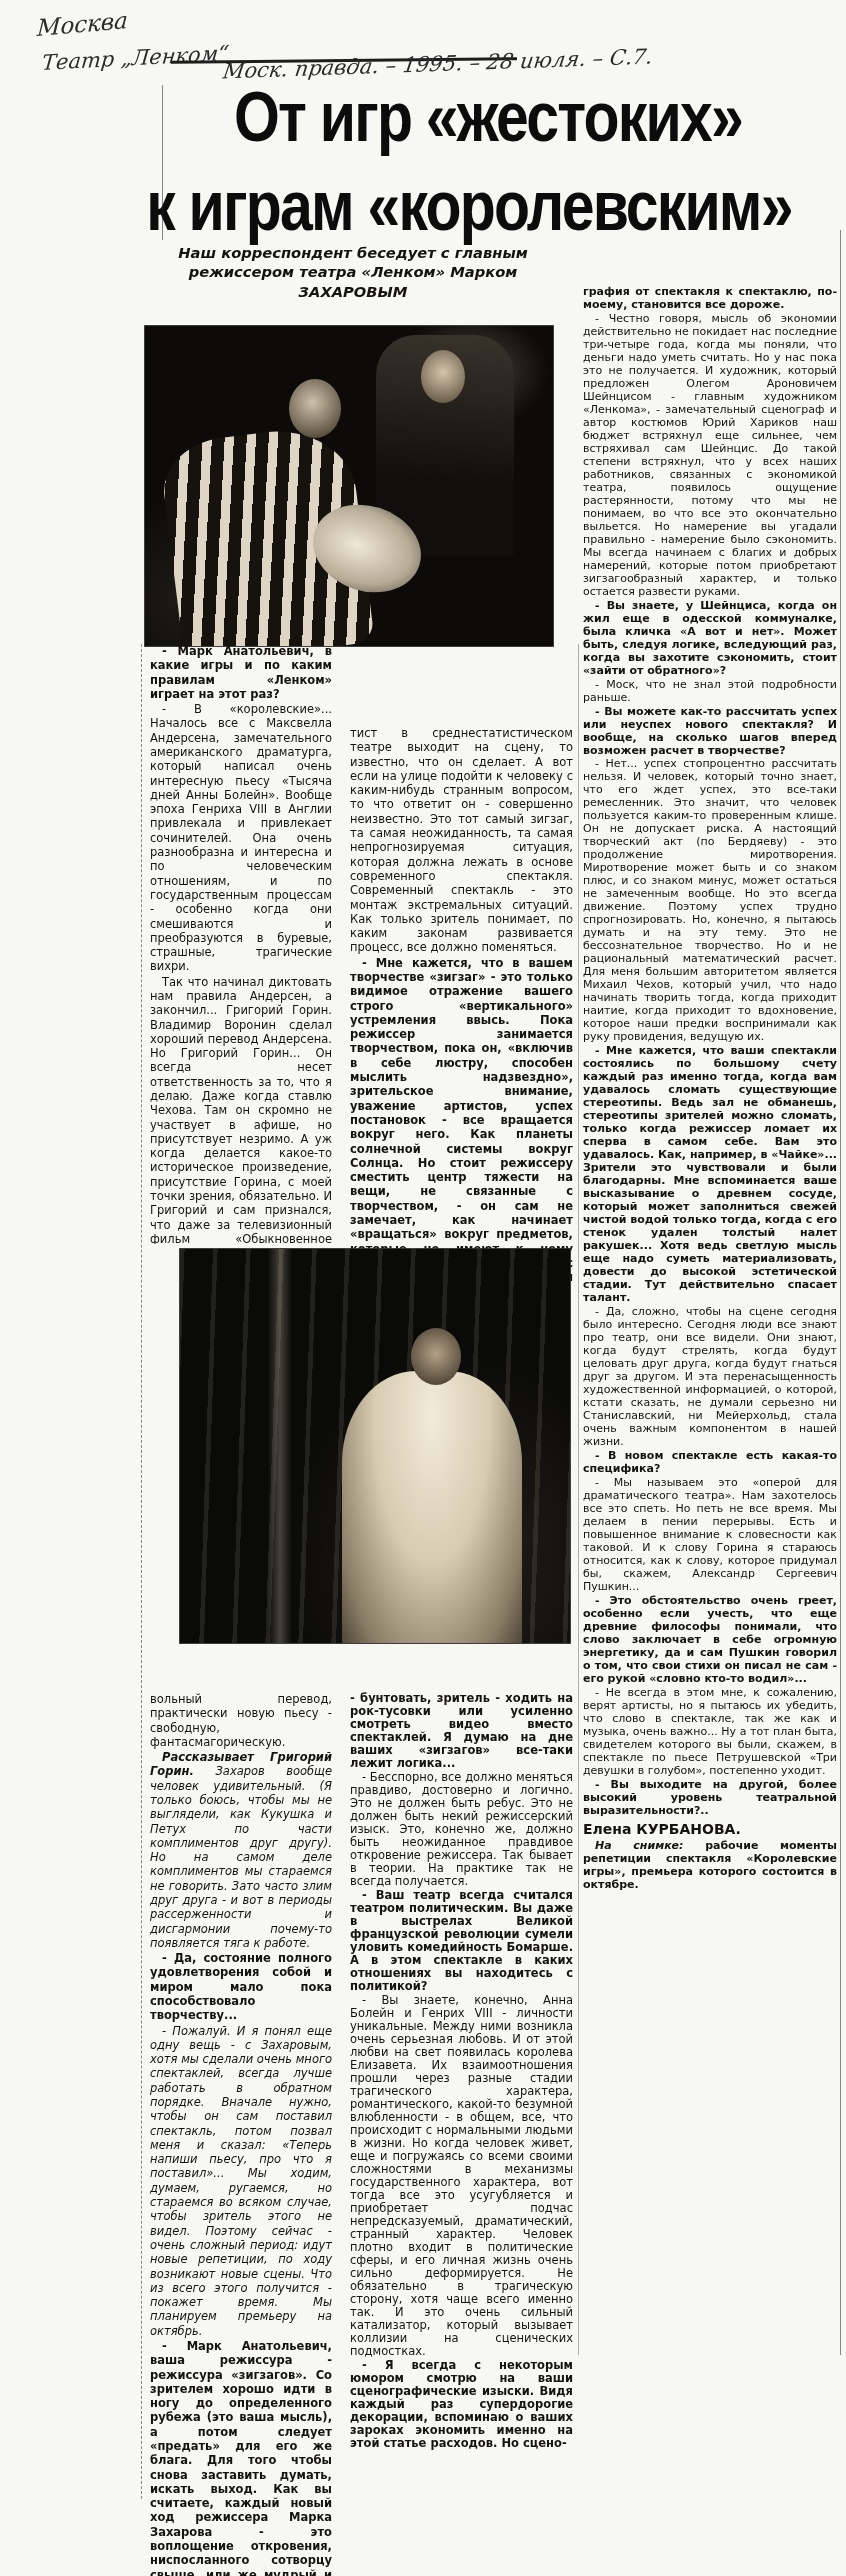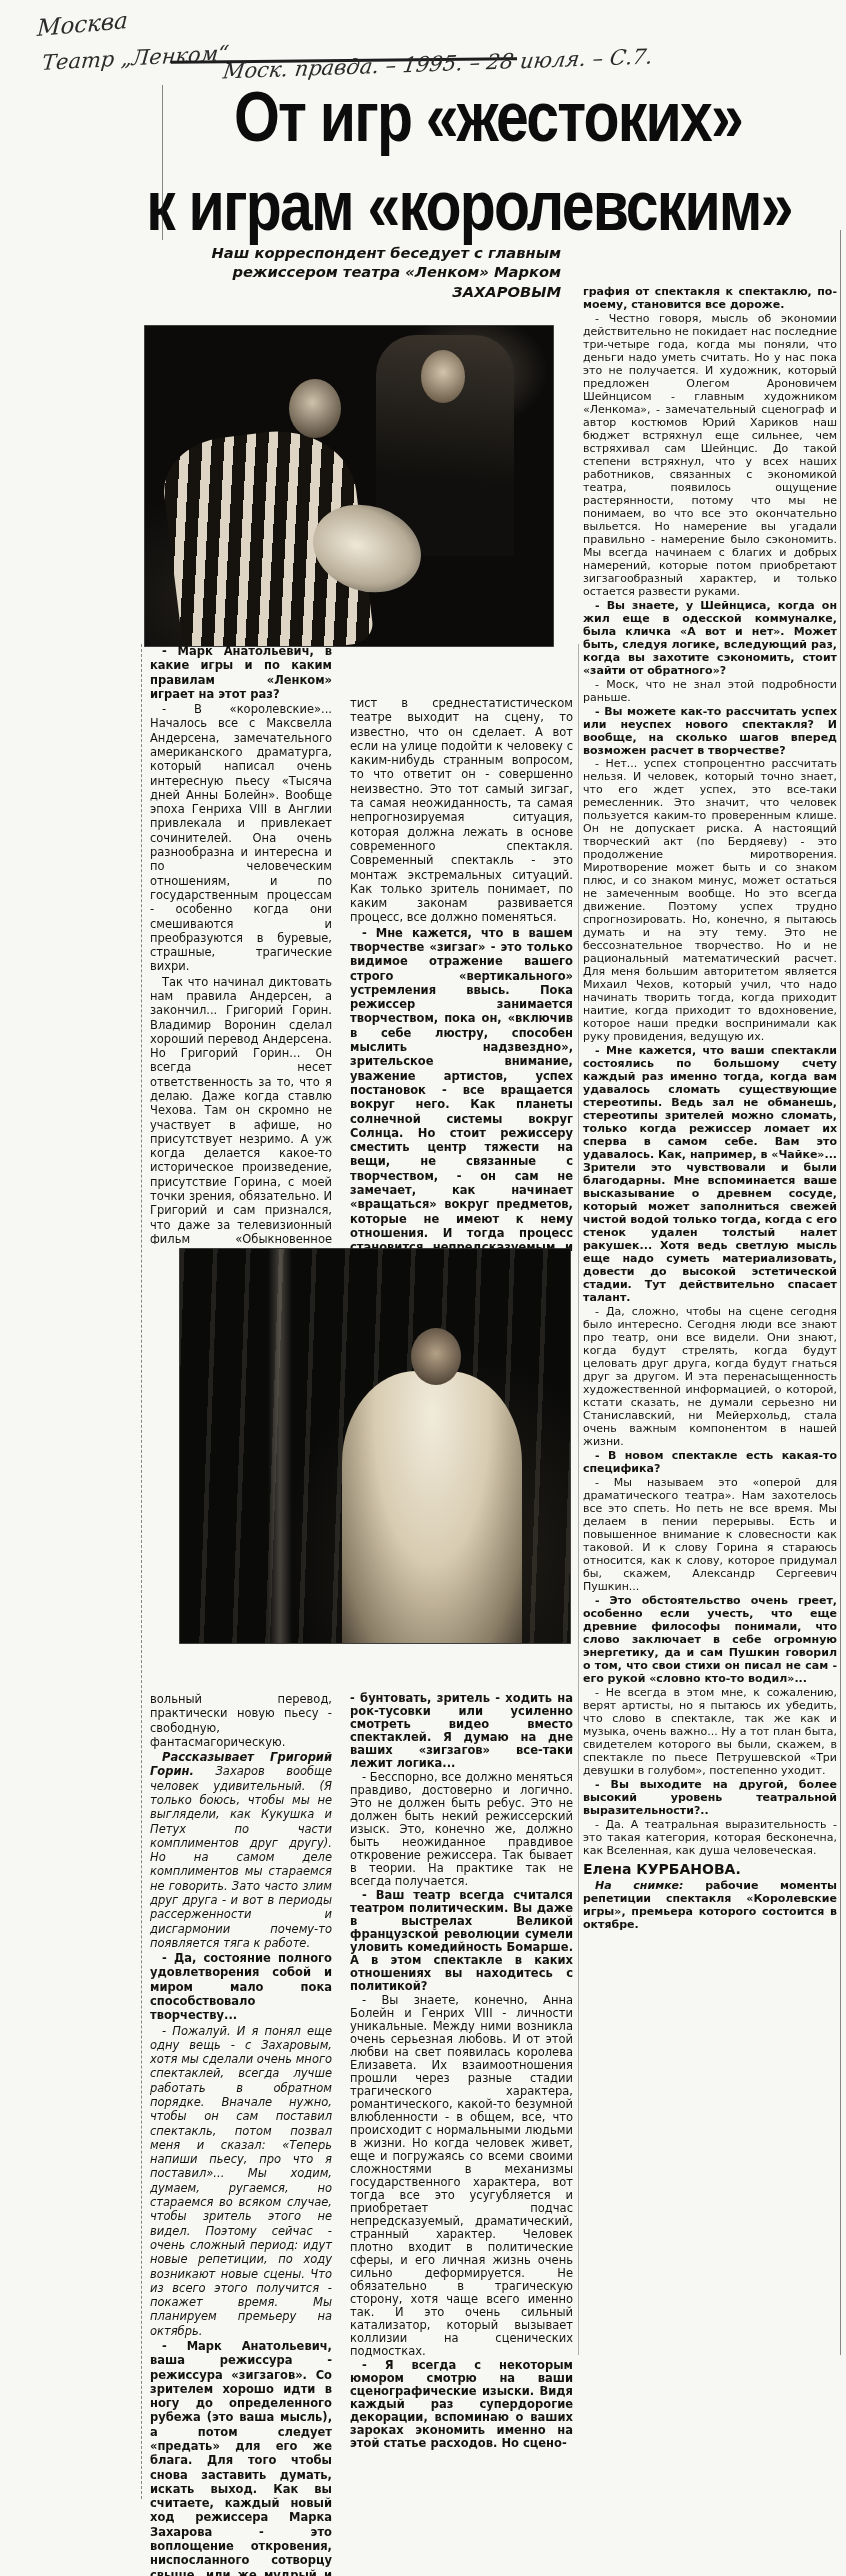--- a/index.html
+++ b/index.html
@@ -12,21 +12,21 @@
   .hw-theatre{left:42px;top:46px;font-size:21px;transform:rotate(-3deg) skewX(-8deg);}
   .hw-src{left:223px;top:52px;font-size:21px;transform:rotate(-2deg) skewX(-10deg);}
   .hw-underline{position:absolute;left:171px;top:59px;width:346px;height:2.8px;background:#1d1d1d;transform:rotate(-.6deg);}
   
   .headline{position:absolute;margin:0;font-family:"Liberation Sans","DejaVu Sans",sans-serif;
             font-weight:700;color:#0c0c0c;text-align:center;letter-spacing:-1.8px;
             transform:scaleY(1.18);transform-origin:top center;white-space:nowrap;}
   .hl1{left:212px;top:77px;width:552px;font-size:59px;}
   .hl2{left:101px;top:166px;width:736px;font-size:59px;}
   .subtitle{position:absolute;left:145px;top:243px;width:416px;font-size:14.7px;line-height:19.3px;
-            font-weight:700;font-style:italic;text-align:right;}
+            font-weight:700;font-style:italic;text-align:center;}
   
   .photo{position:absolute;overflow:hidden;background:#0c0b0a;box-shadow:0 0 0 0.9px #2a2a2a;}
   .photo1{left:145px;top:326px;width:408px;height:320px;
           background:radial-gradient(ellipse 110px 83px at 80% 14%,#4a4239 0%,rgba(10,10,9,0) 70%),
                      radial-gradient(ellipse 184px 147px at 15% 85%,#1f1c18 0%,rgba(10,10,9,0) 70%),#0c0b0a;}
   .p1-fig{position:absolute;left:26px;top:107px;width:191px;height:221px;
           background:repeating-linear-gradient(100deg,#ded5c4 0 9.2px,#16130f 9.2px 22px);
           border-radius:64px 83px 22px 28px/51px 69px 20px 20px;transform:rotate(-7deg);}
   .p1-sleeve{position:absolute;left:167px;top:180px;width:110px;height:85px;background:
              radial-gradient(ellipse at 40% 50%,#efe8d8 0%,#b7ac96 60%,#45403a 100%);
@@ -44,21 +44,21 @@
            background:linear-gradient(90deg,rgba(0,0,0,0),rgba(222,211,189,.28),rgba(0,0,0,0));}
   .p2-fig{position:absolute;right:48px;bottom:-3.7px;width:180px;height:276px;
           border-radius:74px 74px 0 0/92px 92px 0 0;
           background:radial-gradient(ellipse at 50% 16%,#f1ebdb 0%,#d8ccb2 45%,#8a7d66 82%,#4b4336 100%);}
   .p2-head{position:absolute;right:109px;top:79px;width:50px;height:57px;border-radius:50%;
            background:radial-gradient(circle at 50% 45%,#b4a186,#4e4235 82%);}
   
   .col{position:absolute;}
   .col .para{margin:0 0 0.9px 0;text-indent:12px;text-align:justify;overflow-wrap:break-word;}
   .c1a{left:150px;top:644px;width:182px;height:600px;overflow:hidden;font-size:11.5px;line-height:14.3px;}
-  .c2a{left:350px;top:656px;width:223px;height:600px;overflow:hidden;font-size:11.5px;line-height:14.3px;}
+  .c2a{left:350px;top:686px;width:223px;height:600px;overflow:hidden;font-size:11.5px;line-height:14.3px;}
   .c1b{left:150px;top:1652px;width:182px;font-size:11.5px;line-height:14.3px;}
   .c2b{left:350px;top:1652px;width:223px;font-size:11.5px;line-height:13px;}
   .c3 {left:583px;top:245px;width:254px;font-size:11px;line-height:13px;}
   .para.q{font-weight:700;}
   .para.i{font-style:italic;}
   .para.c{text-indent:0;margin-top:40px;}
   .para .lead{font-style:italic;font-weight:700;}
   .para.sign{font-weight:700;font-size:14px;text-indent:0;margin:6.4px 0 2.8px;}
   .para.cap{font-weight:700;}
   
@@ -127,21 +127,20 @@
       <p class="para a">- Моск, что не знал этой подробности раньше.</p>
       <p class="para q">- Вы можете как-то рассчитать успех или неуспех нового спектакля? И вообще, на сколько шагов вперед возможен расчет в творчестве?</p>
       <p class="para a">- Нет... успех стопроцентно рассчитать нельзя. И человек, который точно знает, что его ждет успех, это все-таки ремесленник. Это значит, что человек пользуется каким-то проверенным клише. Он не допускает риска. А настоящий творческий акт (по Бердяеву) - это продолжение миротворения. Миротворение может быть и со знаком плюс, и со знаком минус, может остаться не замеченным вообще. Но это всегда движение. Поэтому успех трудно спрогнозировать. Но, конечно, я пытаюсь думать и на эту тему. Это не бессознательное творчество. Но и не рациональный математический расчет. Для меня большим авторитетом является Михаил Чехов, который учил, что надо начинать творить тогда, когда приходит наитие, когда приходит то вдохновение, которое наши предки воспринимали как руку провидения, ведущую их.</p>
       <p class="para q">- Мне кажется, что ваши спектакли состоялись по большому счету каждый раз именно тогда, когда вам удавалось сломать существующие стереотипы. Ведь зал не обманешь, стереотипы зрителей можно сломать, только когда режиссер ломает их сперва в самом себе. Вам это удавалось. Как, например, в «Чайке»... Зрители это чувствовали и были благодарны. Мне вспоминается ваше высказывание о древнем сосуде, который может заполниться свежей чистой водой только тогда, когда с его стенок удален толстый налет ракушек... Хотя ведь светлую мысль еще надо суметь материализовать, довести до высокой эстетической стадии. Тут действительно спасает талант.</p>
       <p class="para a">- Да, сложно, чтобы на сцене сегодня было интересно. Сегодня люди все знают про театр, они все видели. Они знают, когда будут стрелять, когда будут целовать друг друга, когда будут гнаться друг за другом. И эта перенасыщенность художественной информацией, о которой, кстати сказать, не думали серьезно ни Станиславский, ни Мейерхольд, стала очень важным компонентом в нашей жизни.</p>
       <p class="para q">- В новом спектакле есть какая-то специфика?</p>
       <p class="para a">- Мы называем это «оперой для драматического театра». Нам захотелось все это спеть. Но петь не все время. Мы делаем в пении перерывы. Есть и повышенное внимание к словесности как таковой. И к слову Горина я стараюсь относится, как к слову, которое придумал бы, скажем, Александр Сергеевич Пушкин...</p>
       <p class="para q">- Это обстоятельство очень греет, особенно если учесть, что еще древние философы понимали, что слово заключает в себе огромную энергетику, да и сам Пушкин говорил о том, что свои стихи он писал не сам - его рукой «словно кто-то водил»...</p>
       <p class="para a">- Не всегда в этом мне, к сожалению, верят артисты, но я пытаюсь их убедить, что слово в спектакле, так же как и музыка, очень важно... Ну а тот план быта, свидетелем которого вы были, скажем, в спектакле по пьесе Петрушевской «Три девушки в голубом», постепенно уходит.</p>
       <p class="para q">- Вы выходите на другой, более высокий уровень театральной выразительности?..</p>
-      <p class="para a">- Да. А театральная выразительность - это такая категория, которая бесконечна, как Вселенная, как душа человеческая.</p>
       <p class="para sign">Елена КУРБАНОВА.</p>
       <p class="para cap"><b class="lead">На снимке: </b>рабочие моменты репетиции спектакля «Королевские игры», премьера которого состоится в октябре.</p>
     </div>
 
   <div class="vrule vr-head"></div>
   <div class="vrule vr-left"></div>
   <div class="vrule vr-mid"></div>
   <div class="vrule vr-right"></div>
 </div>
 

